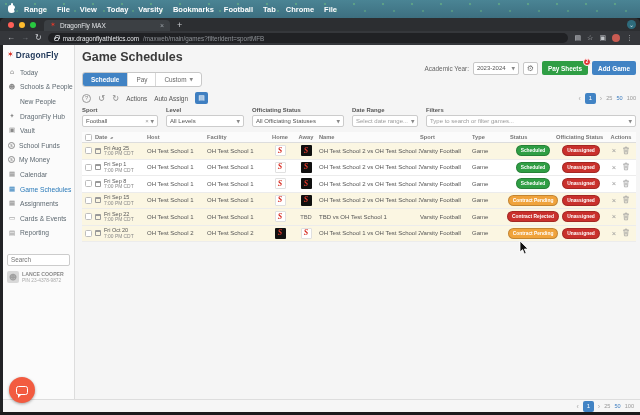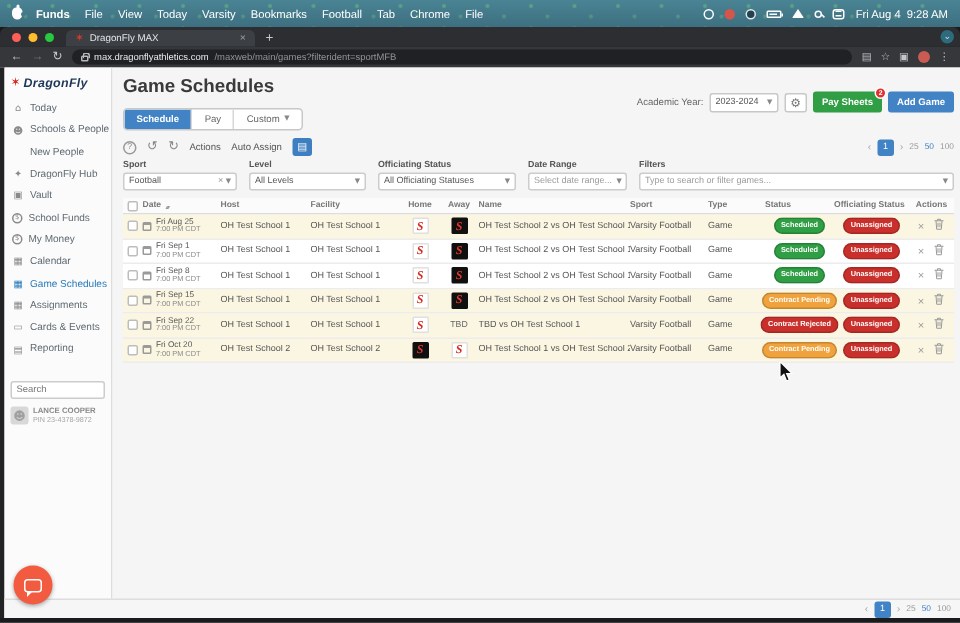--- a/index.html
+++ b/index.html
@@ -7,21 +7,21 @@
   .glyph{font-family:"DejaVu Sans",sans-serif;}
   .screen{width:640px;height:415px;position:relative;overflow:hidden;background:#1b1b1d;font-family:"Liberation Sans",sans-serif;}
 
   
   .menubar{height:18px;background:linear-gradient(#4a8494,#3d6f80);display:flex;align-items:center;padding:0 8px;gap:9px;color:#fff;font-size:7.5px;position:relative;}
   .menubar::before{content:'';position:absolute;inset:0;background-image:radial-gradient(circle at 6px 4px,rgba(130,220,120,.35) 1px,transparent 1.6px),radial-gradient(circle at 17px 11px,rgba(130,220,120,.28) 1px,transparent 1.6px);background-size:29px 15px;pointer-events:none;}
   .apple{width:7px;height:8px;background:#fff;border-radius:3px 3px 3.5px 3.5px;position:relative;flex:none;}
   .apple::before{content:'';position:absolute;top:-2px;left:3px;width:2px;height:2.5px;background:#fff;border-radius:1px;}
   .apple::after{content:'';position:absolute;right:-1.5px;top:2.5px;width:3px;height:3px;background:#447b8c;border-radius:50%;}
   .mb-items{display:flex;gap:10px;position:relative;}
-  .mb-item{white-space:nowrap;}
+  .mb-item{white-space:nowrap;font-weight:bold;}
   .mb-item.bold{font-weight:bold;}
   .mb-right{margin-left:auto;display:flex;align-items:center;gap:7px;position:relative;}
   .st-ring{width:7px;height:7px;border:1.2px solid #fff;border-radius:50%;}
   .st-red{width:7px;height:7px;border-radius:50%;background:#d4554c;}
   .st-dark{width:7px;height:7px;border-radius:50%;background:#23424d;border:1px solid #dfe9ec;}
   .st-batt{width:10px;height:5px;border:1px solid #fff;border-radius:1px;position:relative;}
   .st-batt::before{content:'';position:absolute;left:1px;top:1px;bottom:1px;width:5px;background:#fff;}
   .st-batt::after{content:'';position:absolute;right:-2px;top:1px;width:1px;height:2px;background:#fff;}
   .st-wedge{width:0;height:0;border-left:4px solid transparent;border-right:4px solid transparent;border-bottom:6px solid #fff;border-radius:1px;}
   .st-mag{width:5px;height:5px;border:1px solid #fff;border-radius:50%;position:relative;}
@@ -54,21 +54,21 @@
   .ub-ic{color:#c2c5c9;font-size:7px;line-height:1;}
   .ub-avatar{width:8px;height:8px;border-radius:50%;background:#c95b52;}
 
   
   .app{position:absolute;top:45px;left:0;right:0;bottom:3px;background:#f5f5f5;display:flex;border-left:3px solid #222325;}
 
   
   .sidebar{width:72px;background:#fbfbfb;border-right:1px solid #ddd;flex:none;display:flex;flex-direction:column;padding-top:4px;}
   .logo-row{display:flex;align-items:center;gap:2px;padding:1px 4px 5px;}
   .logo-ic{color:#d6281e;font-size:8px;line-height:1;}
-  .logo-text{font-size:8.3px;font-weight:bold;font-style:italic;color:#1d3557;letter-spacing:.2px;}
+  .logo-text{font-size:8.3px;font-weight:bold;color:#1d3557;letter-spacing:.2px;}
   .side-item{display:flex;align-items:center;gap:4px;padding:0 5px;height:14.6px;cursor:pointer;}
   .side-item.indent{padding-left:17px;}
   .side-icon{width:8px;color:#8a8a8a;font-size:6.5px;text-align:center;flex:none;line-height:1;}
   .side-icon.circle{width:7px;height:7px;border:1px solid #8a8a8a;border-radius:50%;font-size:4.6px;line-height:5.5px;}
   .side-label{font-size:6.7px;color:#5f6a72;white-space:nowrap;}
   .side-item.active .side-label,.side-item.active .side-icon{color:#2a7ab9;}
   .side-search{margin:8px 4px 3px;}
   .side-search input{width:100%;height:12px;border:1px solid #ccc;border-radius:2px;font-size:6.3px;padding:0 3px;color:#555;background:#fff;font-family:"Liberation Sans",sans-serif;}
   .side-user{display:flex;gap:3px;padding:2px 4px;align-items:center;}
   .avatar{width:12px;height:12px;background:#d8d8d8;border-radius:2px;color:#a0a0a0;font-size:8px;display:flex;align-items:center;justify-content:center;flex:none;}
@@ -157,47 +157,31 @@
   .chat-glyph::after{content:'';position:absolute;left:1px;bottom:-4px;border:2.2px solid transparent;border-top-color:#fff;border-left-color:#fff;}
 </style>
 </head>
 <body>
 
 <div class="screen">
 
   <div class="menubar">
     <span class="apple"></span>
     <div class="mb-items">
-        <span class="mb-item bold">Funds</span>
+        <span class="mb-item bold">Range</span>
         <span class="mb-item">File</span>
         <span class="mb-item">View</span>
         <span class="mb-item">Today</span>
         <span class="mb-item">Varsity</span>
         <span class="mb-item">Bookmarks</span>
         <span class="mb-item">Football</span>
         <span class="mb-item">Tab</span>
         <span class="mb-item">Chrome</span>
         <span class="mb-item">File</span>
       </div>
-    <div class="mb-right">
-      <span class="st-ring"></span>
-      <span class="st-red"></span>
-      <span class="st-dark"></span>
-      <span class="st-batt"></span>
-      <span class="st-wedge"></span>
-      <span class="st-mag"></span>
-      <span class="st-cc">
-          <i></i>
-          <i></i>
-        </span>
-      <span class="mb-clock">
-        <span>Fri Aug 4</span>
-        <span>9:28 AM</span>
-      </span>
-    </div>
   </div>
 
   <div class="tabbar">
     <div class="lights">
       <span class="light r"></span>
       <span class="light y"></span>
       <span class="light g"></span>
     </div>
     <div class="tab">
       <span class="favicon glyph">✶</span>

